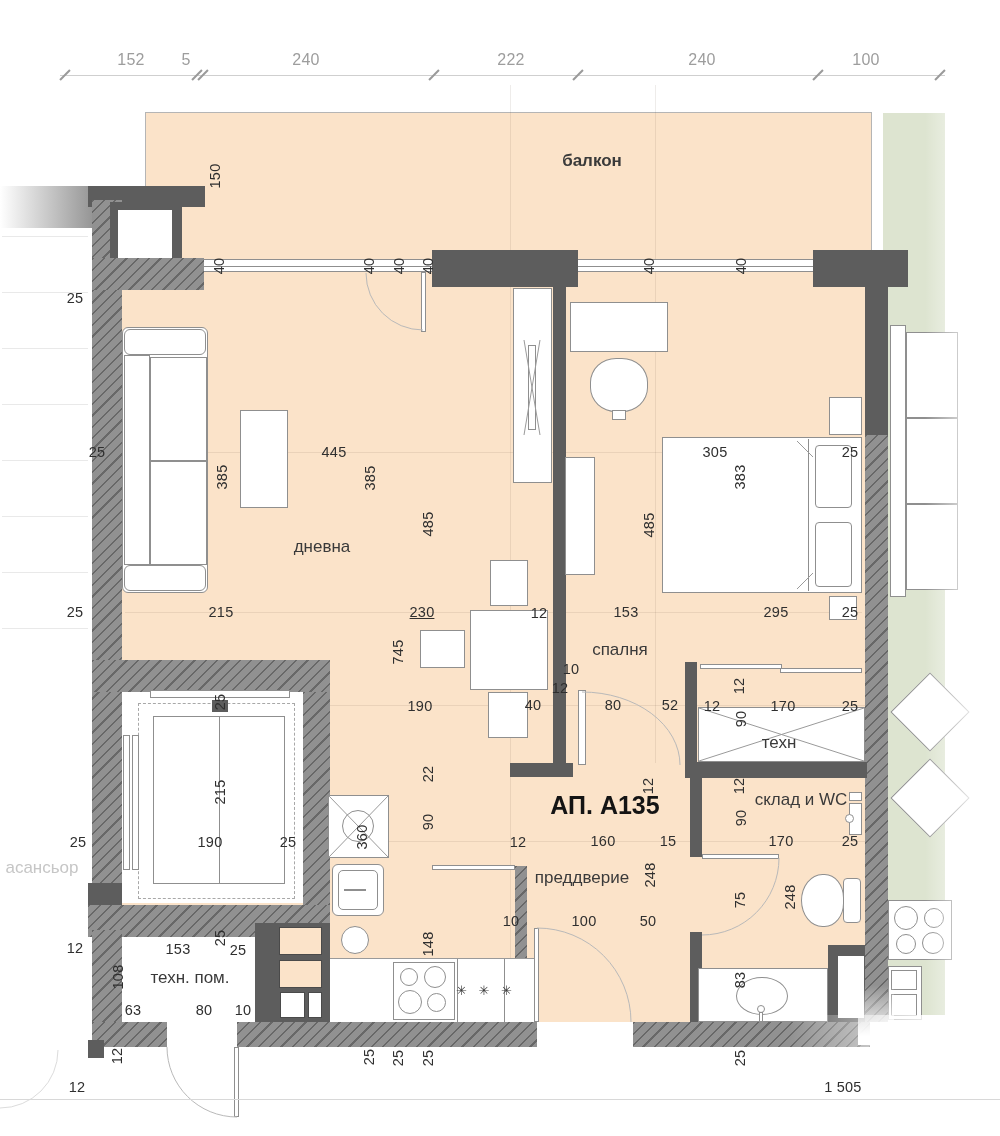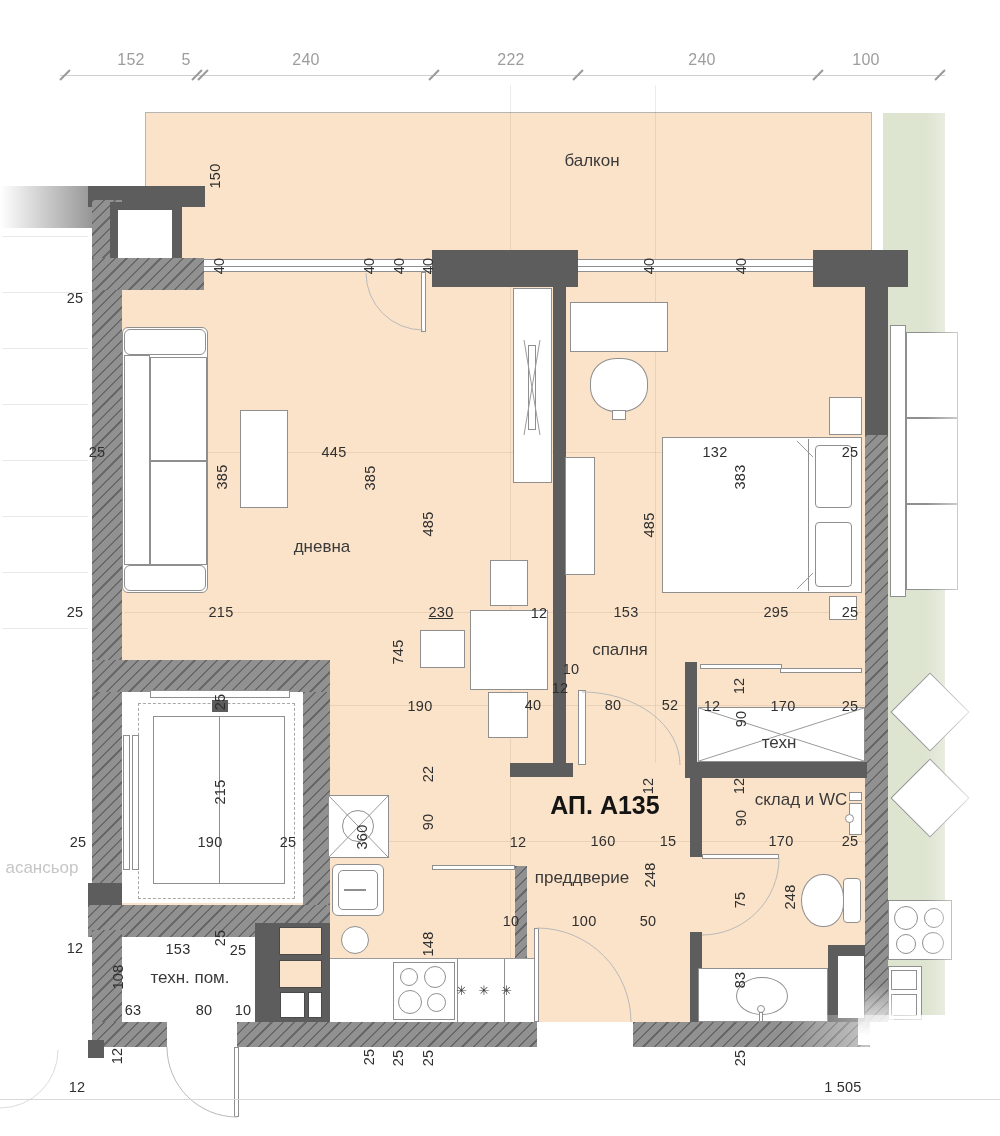--- a/index.html
+++ b/index.html
@@ -223,21 +223,21 @@
   <div class="tick" style="left:64px;top:68px"></div>
   <div class="tick" style="left:196px;top:68px"></div>
   <div class="tick" style="left:202px;top:68px"></div>
   <div class="tick" style="left:433px;top:68px"></div>
   <div class="tick" style="left:577px;top:68px"></div>
   <div class="tick" style="left:817px;top:68px"></div>
   <div class="tick" style="left:939px;top:68px"></div>
   <div class="a" style="left:0;top:1099px;width:1000px;height:1px;background:#d8d8d8"></div>
 
   <div id="rooms" class="a" style="left:0;top:0;width:100%;height:100%">
-      <span class="room" style="left: 592px; top: 161px;">балкон</span>
+      <span class="room" style="left: 592px; top: 161px; font-weight: bold;">балкон</span>
       <span class="room" style="left: 322px; top: 547px;">дневна</span>
       <span class="room" style="left: 620px; top: 650px;">спалня</span>
       <span class="room" style="left: 779px; top: 743px;">техн</span>
       <span class="room" style="left: 801px; top: 800px;">склад и WC</span>
       <span class="room" style="left: 582px; top: 878px;">преддверие</span>
       <span class="room" style="left: 190px; top: 978px;">техн. пом.</span>
       <span class="room faded" style="left: 42px; top: 868px;">асансьор</span>
     </div>
   <div id="dims" class="a" style="left:0;top:0;width:100%;height:100%">
       <span class="dim light" style="left: 131px; top: 60px;">152</span>
@@ -251,28 +251,28 @@
       <span class="dim v" style="left: 369px; top: 266px;">40</span>
       <span class="dim v" style="left: 399px; top: 266px;">40</span>
       <span class="dim v" style="left: 428px; top: 266px;">40</span>
       <span class="dim v" style="left: 649px; top: 266px;">40</span>
       <span class="dim v" style="left: 741px; top: 266px;">40</span>
       <span class="dim" style="left: 75px; top: 298px;">25</span>
       <span class="dim v" style="left: 222px; top: 477px;">385</span>
       <span class="dim" style="left: 334px; top: 452px;">445</span>
       <span class="dim v" style="left: 370px; top: 478px;">385</span>
       <span class="dim v" style="left: 428px; top: 524px;">485</span>
-      <span class="dim" style="left: 715px; top: 452px;">132</span>
+      <span class="dim" style="left: 715px; top: 452px;">305</span>
       <span class="dim" style="left: 850px; top: 452px;">25</span>
       <span class="dim v" style="left: 740px; top: 477px;">383</span>
       <span class="dim v" style="left: 649px; top: 525px;">485</span>
       <span class="dim" style="left: 97px; top: 452px;">25</span>
       <span class="dim" style="left: 75px; top: 612px;">25</span>
       <span class="dim" style="left: 221px; top: 612px;">215</span>
-      <span class="dim" style="left: 441px; top: 612px; text-decoration: underline;">230</span>
+      <span class="dim" style="left: 422px; top: 612px; text-decoration: underline;">230</span>
       <span class="dim" style="left: 539px; top: 613px;">12</span>
       <span class="dim" style="left: 626px; top: 612px;">153</span>
       <span class="dim" style="left: 776px; top: 612px;">295</span>
       <span class="dim" style="left: 850px; top: 612px;">25</span>
       <span class="dim v" style="left: 398px; top: 652px;">745</span>
       <span class="dim" style="left: 571px; top: 669px;">10</span>
       <span class="dim" style="left: 560px; top: 688px;">12</span>
       <span class="dim" style="left: 420px; top: 706px;">190</span>
       <span class="dim" style="left: 533px; top: 705px;">40</span>
       <span class="dim" style="left: 613px; top: 705px;">80</span>

